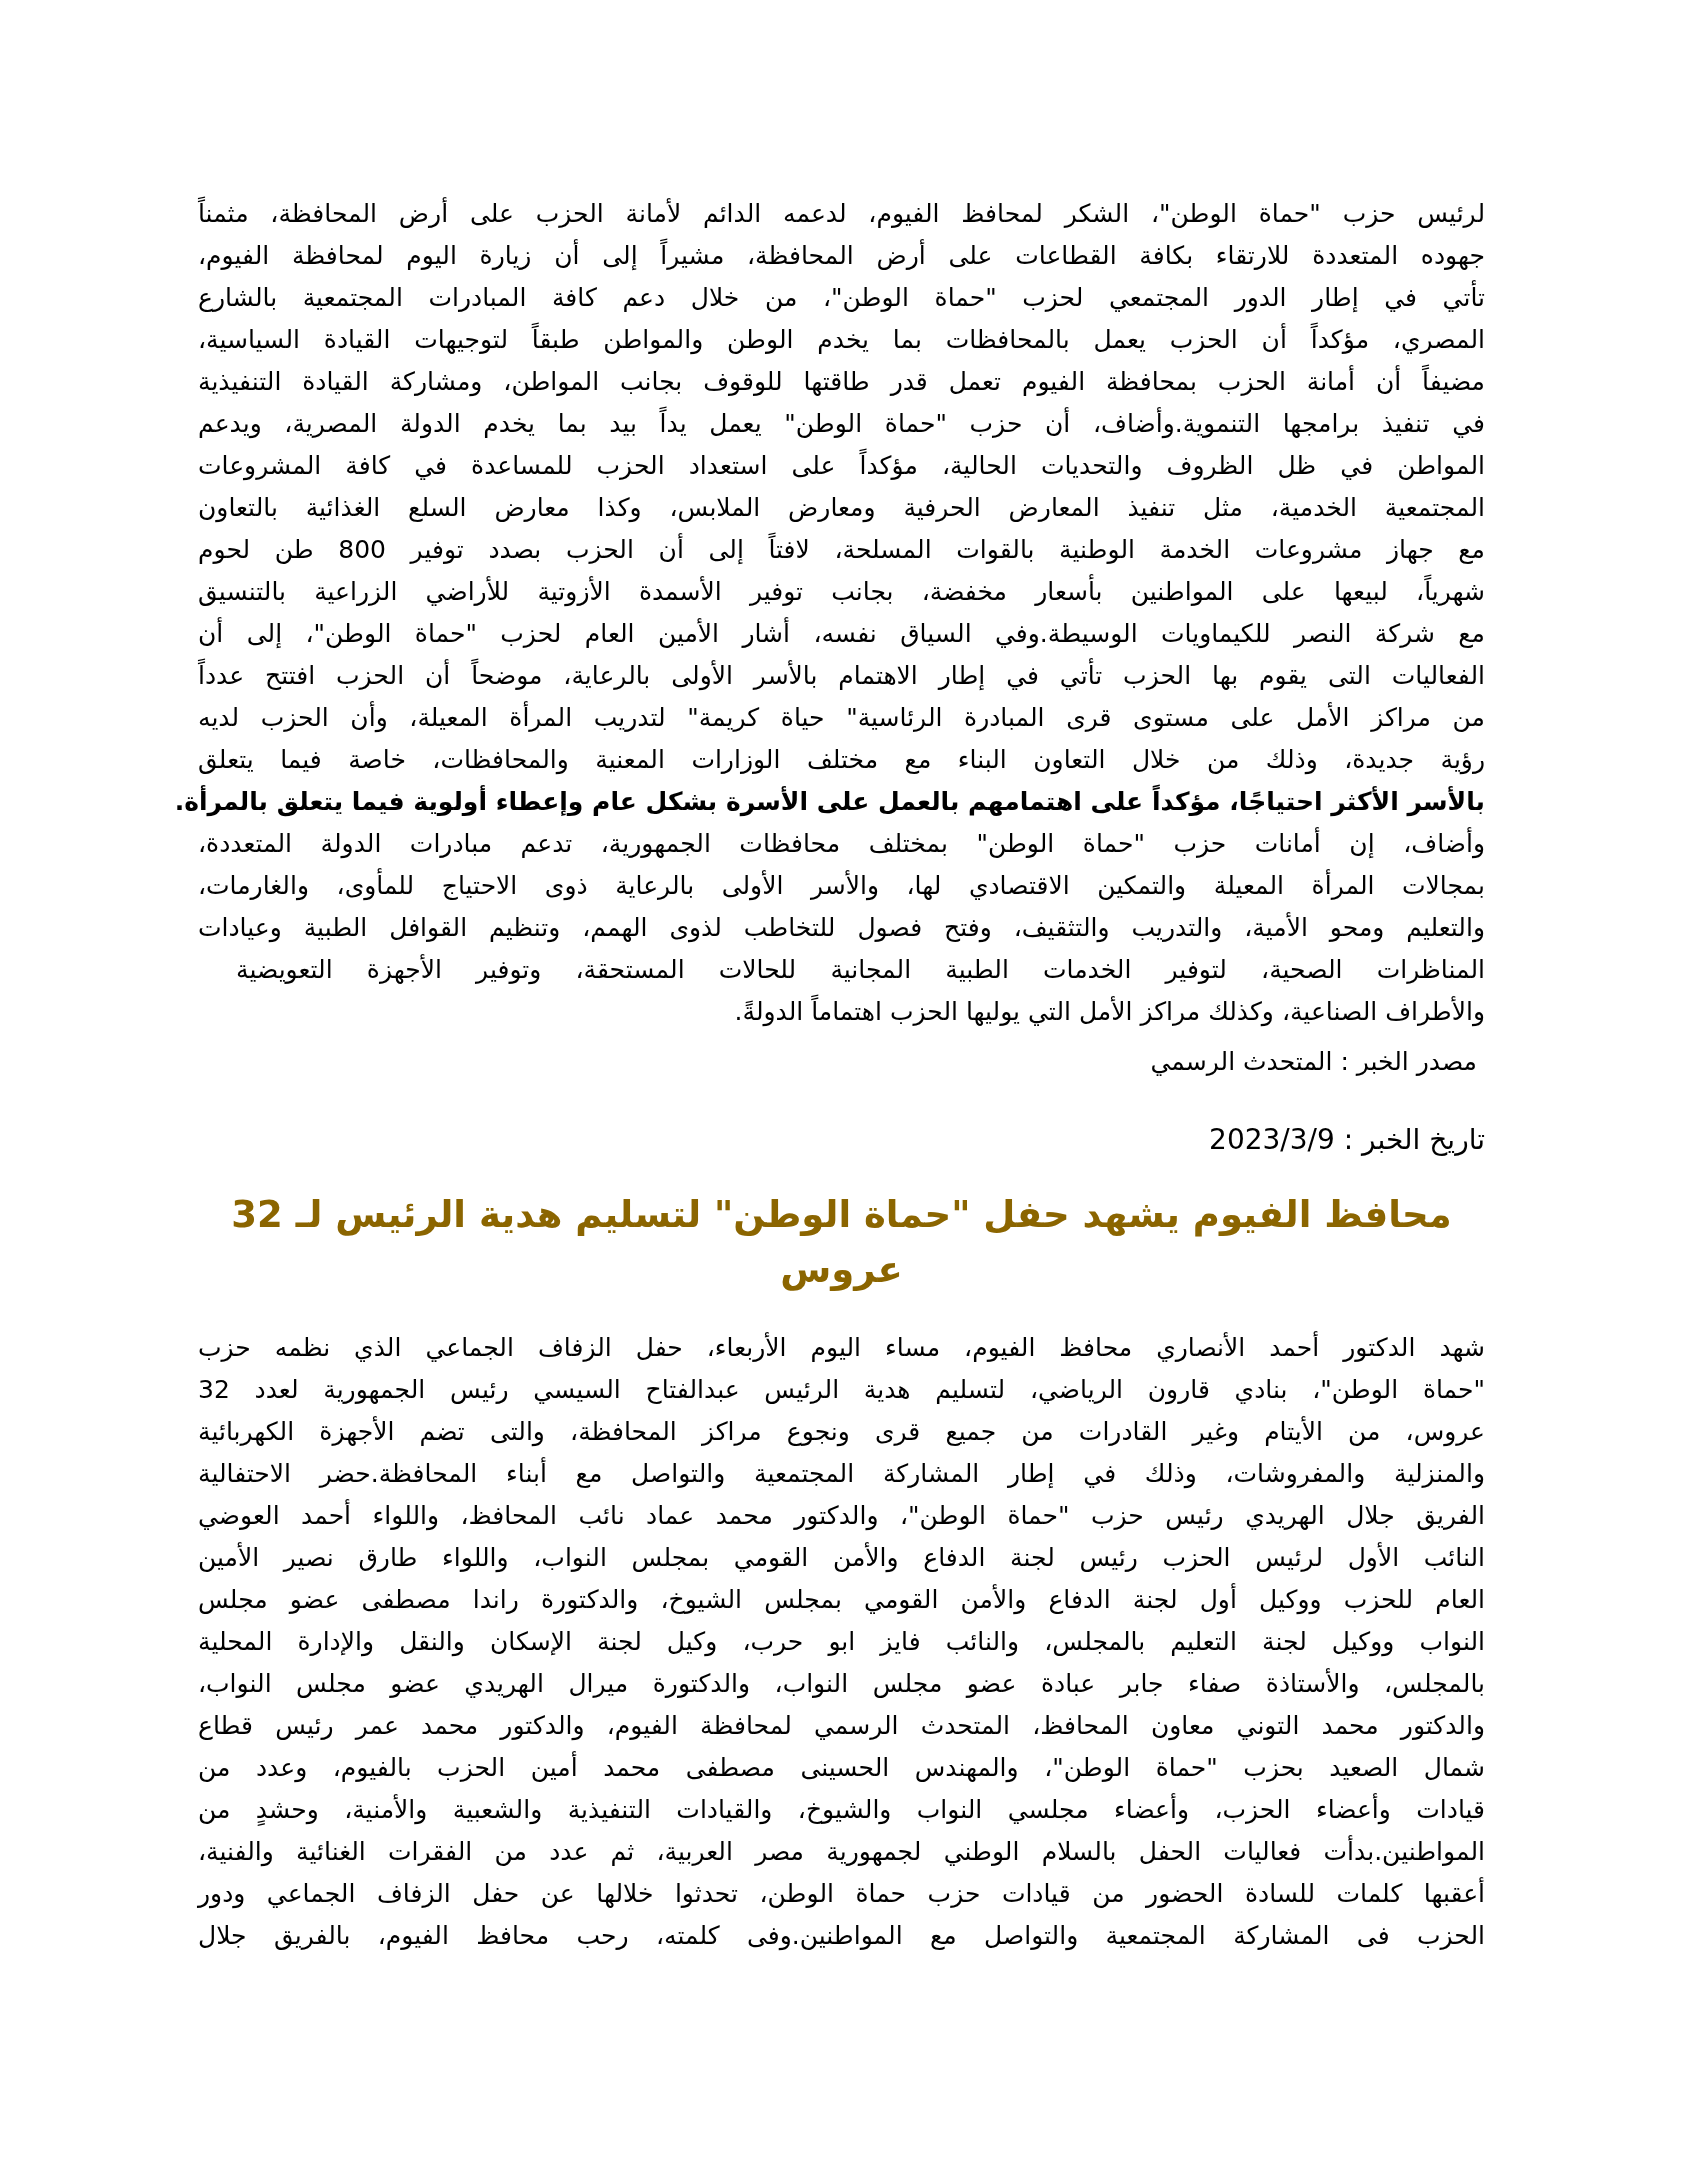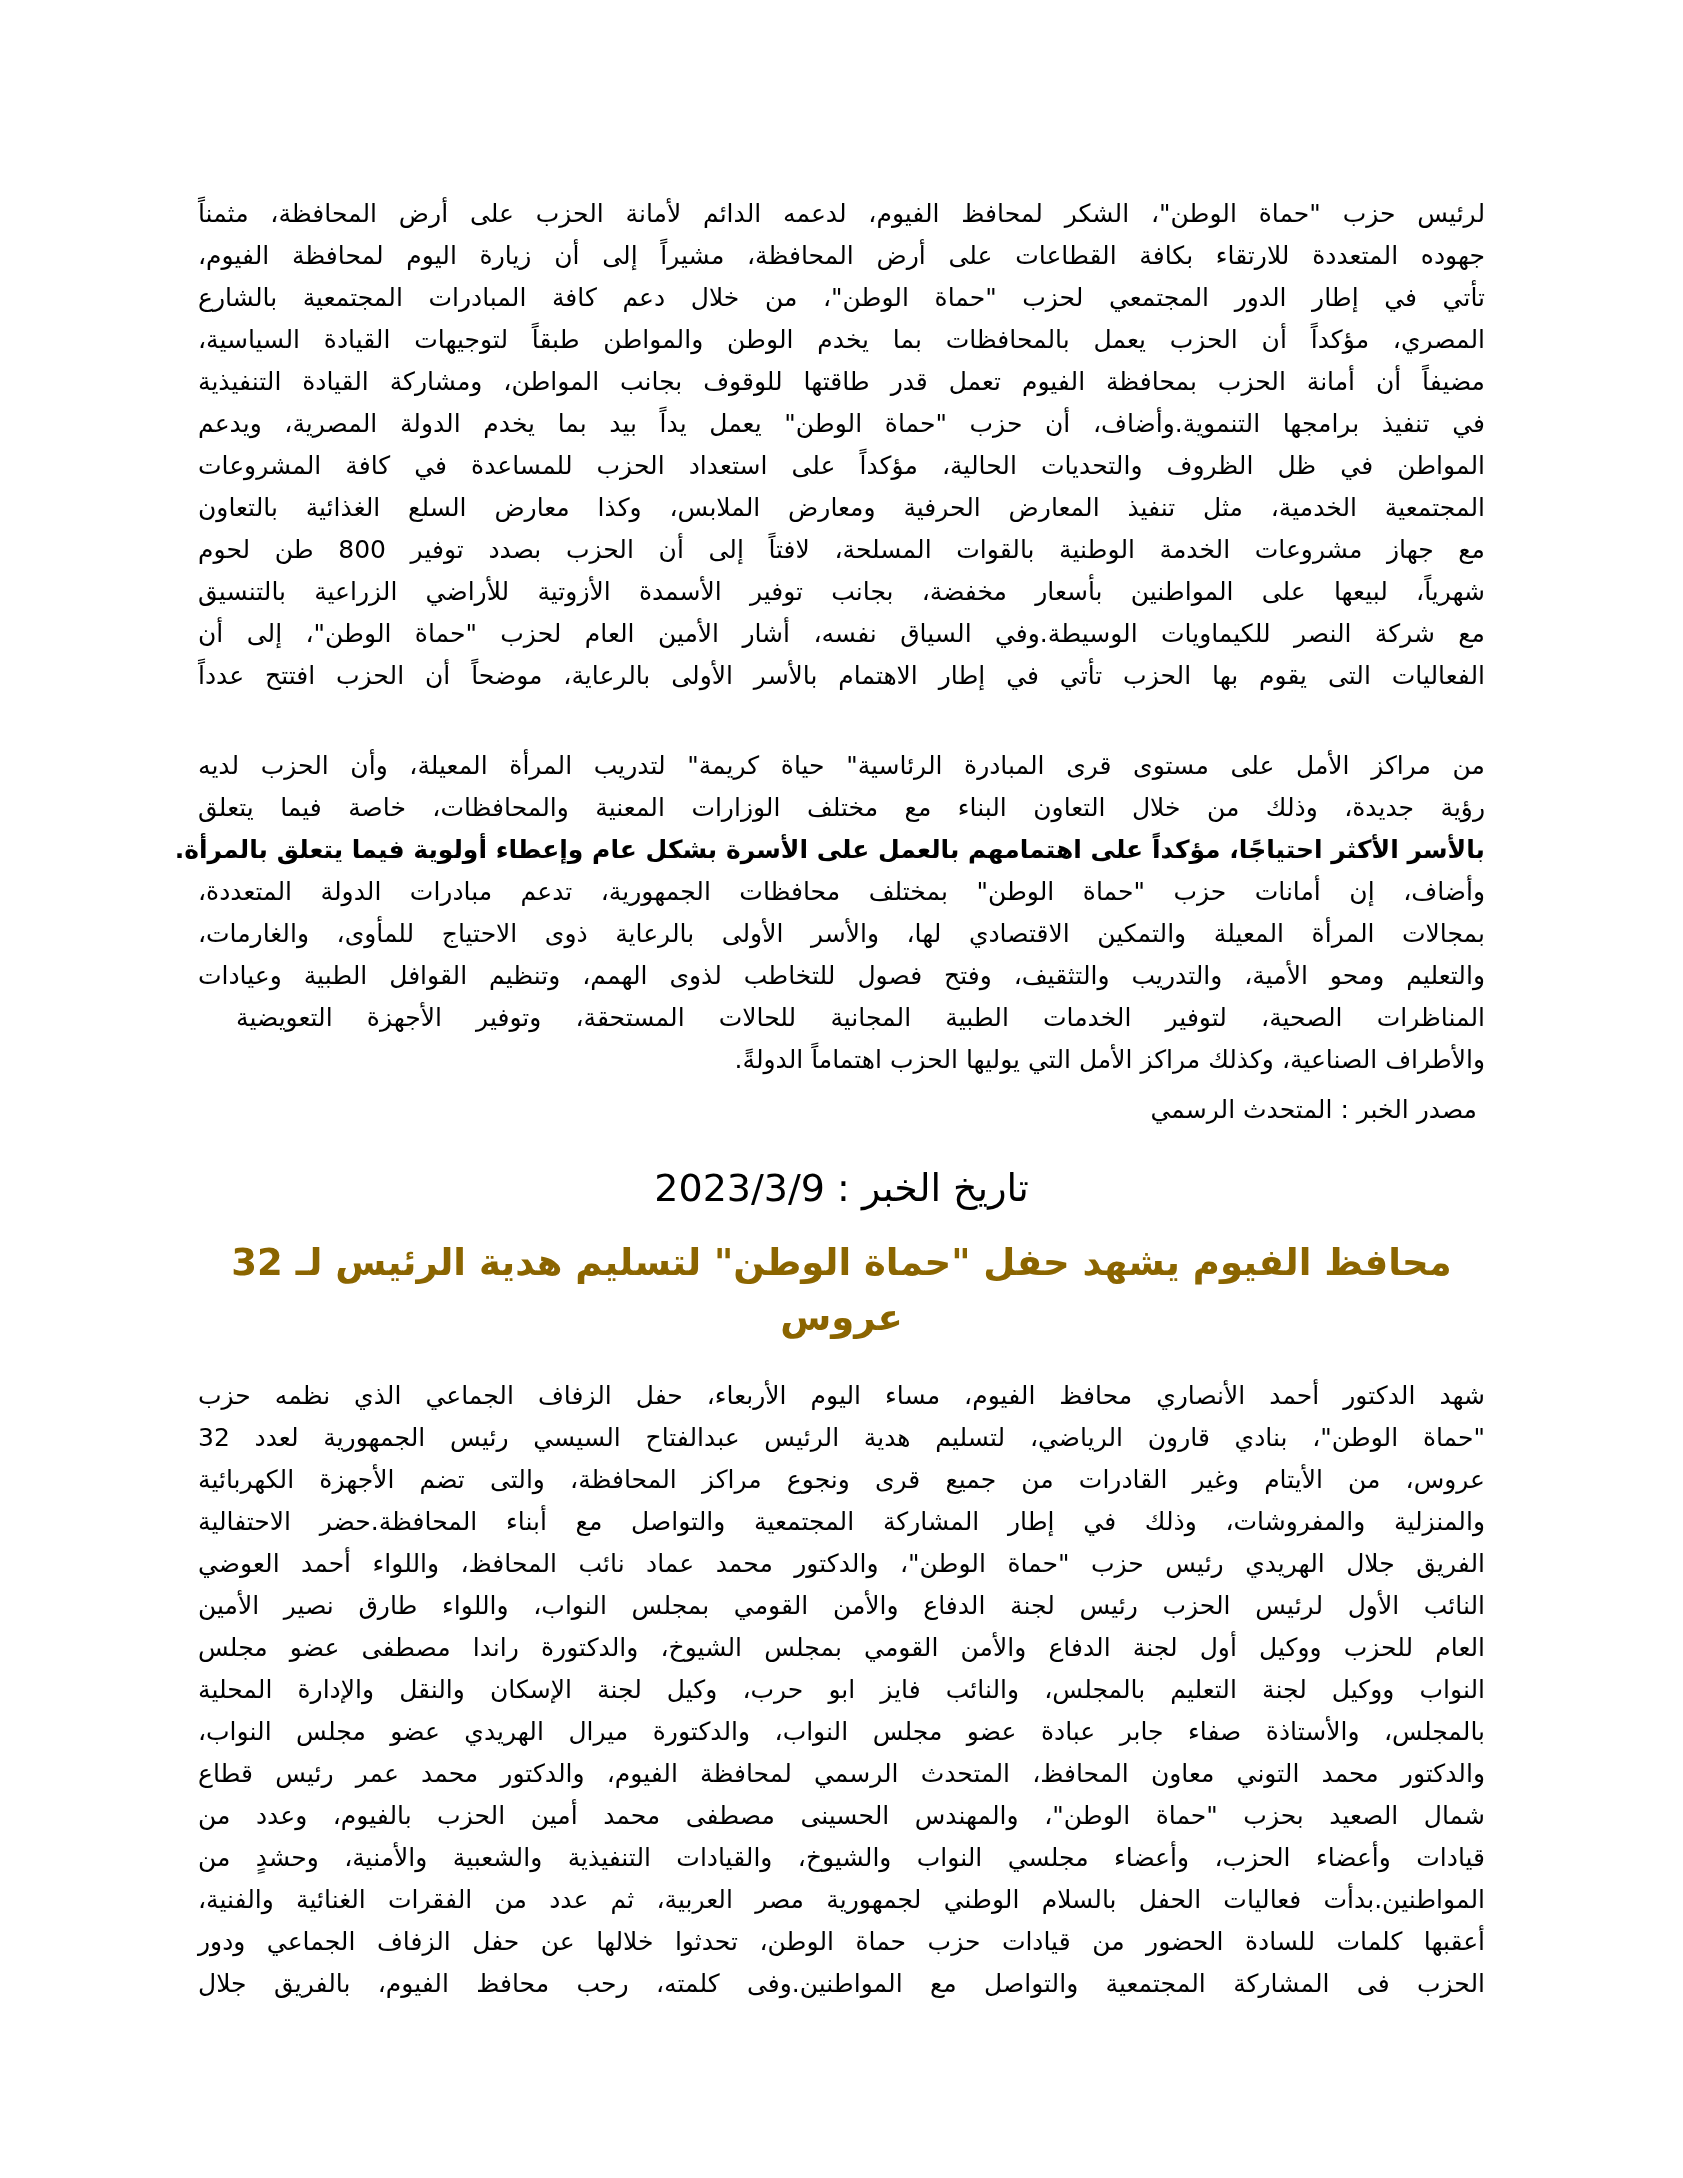--- a/index.html
+++ b/index.html
@@ -40,25 +40,25 @@
       text-align-last: right;
     }
     .meta {
       font-size: 25px;
       line-height: 42px;
       margin: 8px;
       direction: rtl;
       text-align: right;
     }
     .date {
-      font-size: 38px;
+      font-size: 28px;
       line-height: 42px;
       margin-top: 36px;
       direction: rtl;
-      text-align: center;
+      text-align: right;
     }
     .headline {
       margin: 26px 0 30px 0;
       text-align: center;
       font-size: 37px;
       font-weight: bold;
       color: #8b6500;
       line-height: 55px;
       direction: rtl;
     }
@@ -74,21 +74,21 @@
     <span class="line" style="display: block;">تأتي في إطار الدور المجتمعي لحزب "حماة الوطن"، من خلال دعم كافة المبادرات المجتمعية بالشارع</span>
     <span class="line" style="display: block;">المصري، مؤكداً أن الحزب يعمل بالمحافظات بما يخدم الوطن والمواطن طبقاً لتوجيهات القيادة السياسية،</span>
     <span class="line" style="display: block;">مضيفاً أن أمانة الحزب بمحافظة الفيوم تعمل قدر طاقتها للوقوف بجانب المواطن، ومشاركة القيادة التنفيذية</span>
     <span class="line" style="display: block;">في تنفيذ برامجها التنموية.وأضاف، أن حزب "حماة الوطن" يعمل يداً بيد بما يخدم الدولة المصرية، ويدعم</span>
     <span class="line" style="display: block;">المواطن في ظل الظروف والتحديات الحالية، مؤكداً على استعداد الحزب للمساعدة في كافة المشروعات</span>
     <span class="line" style="display: block;">المجتمعية الخدمية، مثل تنفيذ المعارض الحرفية ومعارض الملابس، وكذا معارض السلع الغذائية بالتعاون</span>
     <span class="line" style="display: block;">مع جهاز مشروعات الخدمة الوطنية بالقوات المسلحة، لافتاً إلى أن الحزب بصدد توفير 800 طن لحوم</span>
     <span class="line" style="display: block;">شهرياً، لبيعها على المواطنين بأسعار مخفضة، بجانب توفير الأسمدة الأزوتية للأراضي الزراعية بالتنسيق</span>
     <span class="line" style="display: block;">مع شركة النصر للكيماويات الوسيطة.وفي السياق نفسه، أشار الأمين العام لحزب "حماة الوطن"، إلى أن</span>
     <span class="line" style="display: block;">الفعاليات التى يقوم بها الحزب تأتي في إطار الاهتمام بالأسر الأولى بالرعاية، موضحاً أن الحزب افتتح عدداً</span>
-    <span class="line" style="display: block; margin-top: 48px;">من مراكز الأمل على مستوى قرى المبادرة الرئاسية" حياة كريمة" لتدريب المرأة المعيلة، وأن الحزب لديه</span>
+    <span class="line" style="display: block;">من مراكز الأمل على مستوى قرى المبادرة الرئاسية" حياة كريمة" لتدريب المرأة المعيلة، وأن الحزب لديه</span>
     <span class="line" style="display: block;">رؤية جديدة، وذلك من خلال التعاون البناء مع مختلف الوزارات المعنية والمحافظات، خاصة فيما يتعلق</span>
     <span class="line last" style="display: block; font-weight: bold;">بالأسر الأكثر احتياجًا، مؤكداً على اهتمامهم بالعمل على الأسرة بشكل عام وإعطاء أولوية فيما يتعلق بالمرأة.</span>
     <span class="line" style="display: block;">وأضاف، إن أمانات حزب "حماة الوطن" بمختلف محافظات الجمهورية، تدعم مبادرات الدولة المتعددة،</span>
     <span class="line" style="display: block;">بمجالات المرأة المعيلة والتمكين الاقتصادي لها، والأسر الأولى بالرعاية ذوى الاحتياج للمأوى، والغارمات،</span>
     <span class="line" style="display: block;">والتعليم ومحو الأمية، والتدريب والتثقيف، وفتح فصول للتخاطب لذوى الهمم، وتنظيم القوافل الطبية وعيادات</span>
     <span class="line" style="display: block; margin-left: 38px;">المناظرات الصحية، لتوفير الخدمات الطبية المجانية للحالات المستحقة، وتوفير الأجهزة التعويضية</span>
     <span class="line last" style="display: block;">والأطراف الصناعية، وكذلك مراكز الأمل التي يوليها الحزب اهتماماً الدولةً.</span>
   </div>
 
   <div class="meta">مصدر الخبر : المتحدث الرسمي</div>

